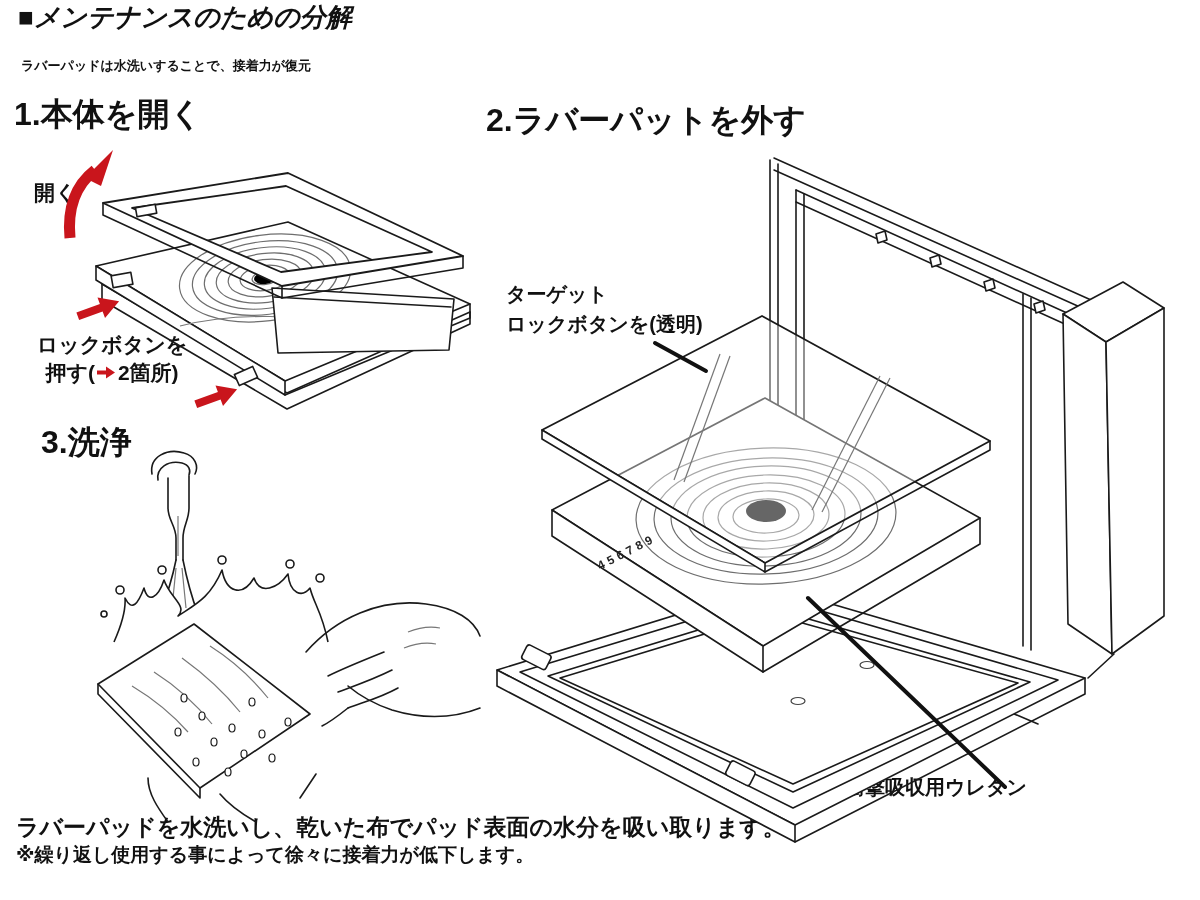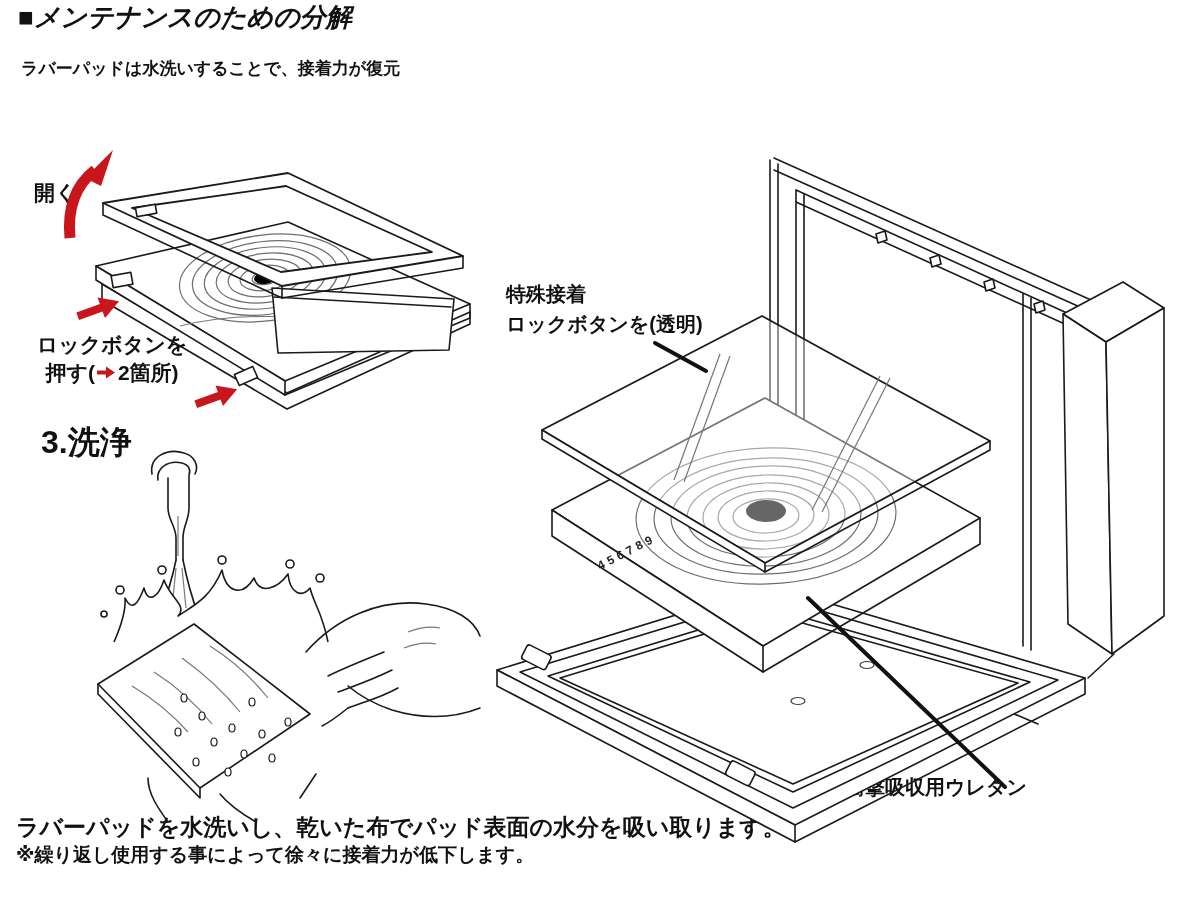--- a/index.html
+++ b/index.html
@@ -4,21 +4,21 @@
 <style>
   html,body{margin:0;padding:0;background:#e8e8e8;}
   #screen{
     position:relative;width:1200px;height:900px;background:#ffffff;
     font-family:"Liberation Sans","DejaVu Sans",sans-serif;color:#111;
     overflow:hidden;margin:0 auto;
   }
   .abs{position:absolute;}
   .jp{font-weight:900;letter-spacing:0px;white-space:nowrap;color:#111;}
   .title{left:18px;top:0;font-size:26px;font-style:italic;}
-  .subtitle{left:21px;top:57px;font-size:17px;}
+  .subtitle{left:21px;top:57px;font-size:13px;}
   .stephead{font-size:32px;}
   .h1{left:14px;top:93px;}
   .h2{left:486px;top:99px;}
   .h3{left:0;top:421px;margin-left:41px;}
   .open-label{left:34px;top:179px;font-size:21px;}
   .lock-label{left:14px;top:331px;width:196px;text-align:center;font-size:21px;line-height:1.33;}
   .calloutlabel{font-size:20px;font-weight:700;line-height:1.5;white-space:nowrap;}
   .pad-label{left:506px;top:279px;}
   .target-label{left:845px;top:772px;}
   .f1{left:16px;top:812px;font-size:23px;}
@@ -32,33 +32,35 @@
   .ring{stroke:#6e6e6e;stroke-width:1.2;fill:none;}
 </style>
 </head>
 <body>
 
 <div id="screen">
 
   <div class="abs jp title">■メンテナンスのための分解</div>
   <div class="abs jp subtitle">ラバーパッドは水洗いすることで、接着力が復元</div>
 
+  <div class="abs jp stephead h1">1.本体を開く</div>
+  <div class="abs jp stephead h2">2.ラバーパットを外す</div>
   <div class="abs jp stephead h3">3.洗浄</div>
 
   <div class="abs jp open-label">開く</div>
 
   <div class="abs jp lock-label">
     <span>ロックボタンを</span><br>
     <span>押す(</span><span class="arrow-inline"><svg width="19" height="13" viewBox="0 0 19 13">
           <polygon points="0,4.5 9,4.5 9,0.5 18,6.5 9,12.5 9,8.5 0,8.5" fill="#c9151c"></polygon>
         </svg></span><span>2箇所)</span>
   </div>
 
   <div class="abs jp calloutlabel pad-label">
-    <span>特殊接着</span><br>
+    <span>ターゲット</span><br>
     <span>ロックボタンを(透明)</span>
   </div>
 
   <div class="abs jp calloutlabel target-label">
     <span>衝撃吸収用ウレタン</span><br>
   </div>
 
   <div class="abs jp f1">ラバーパッドを水洗いし、乾いた布でパッド表面の水分を吸い取ります。</div>
   <div class="abs jp f2">※繰り返し使用する事によって徐々に接着力が低下します。</div>
 

